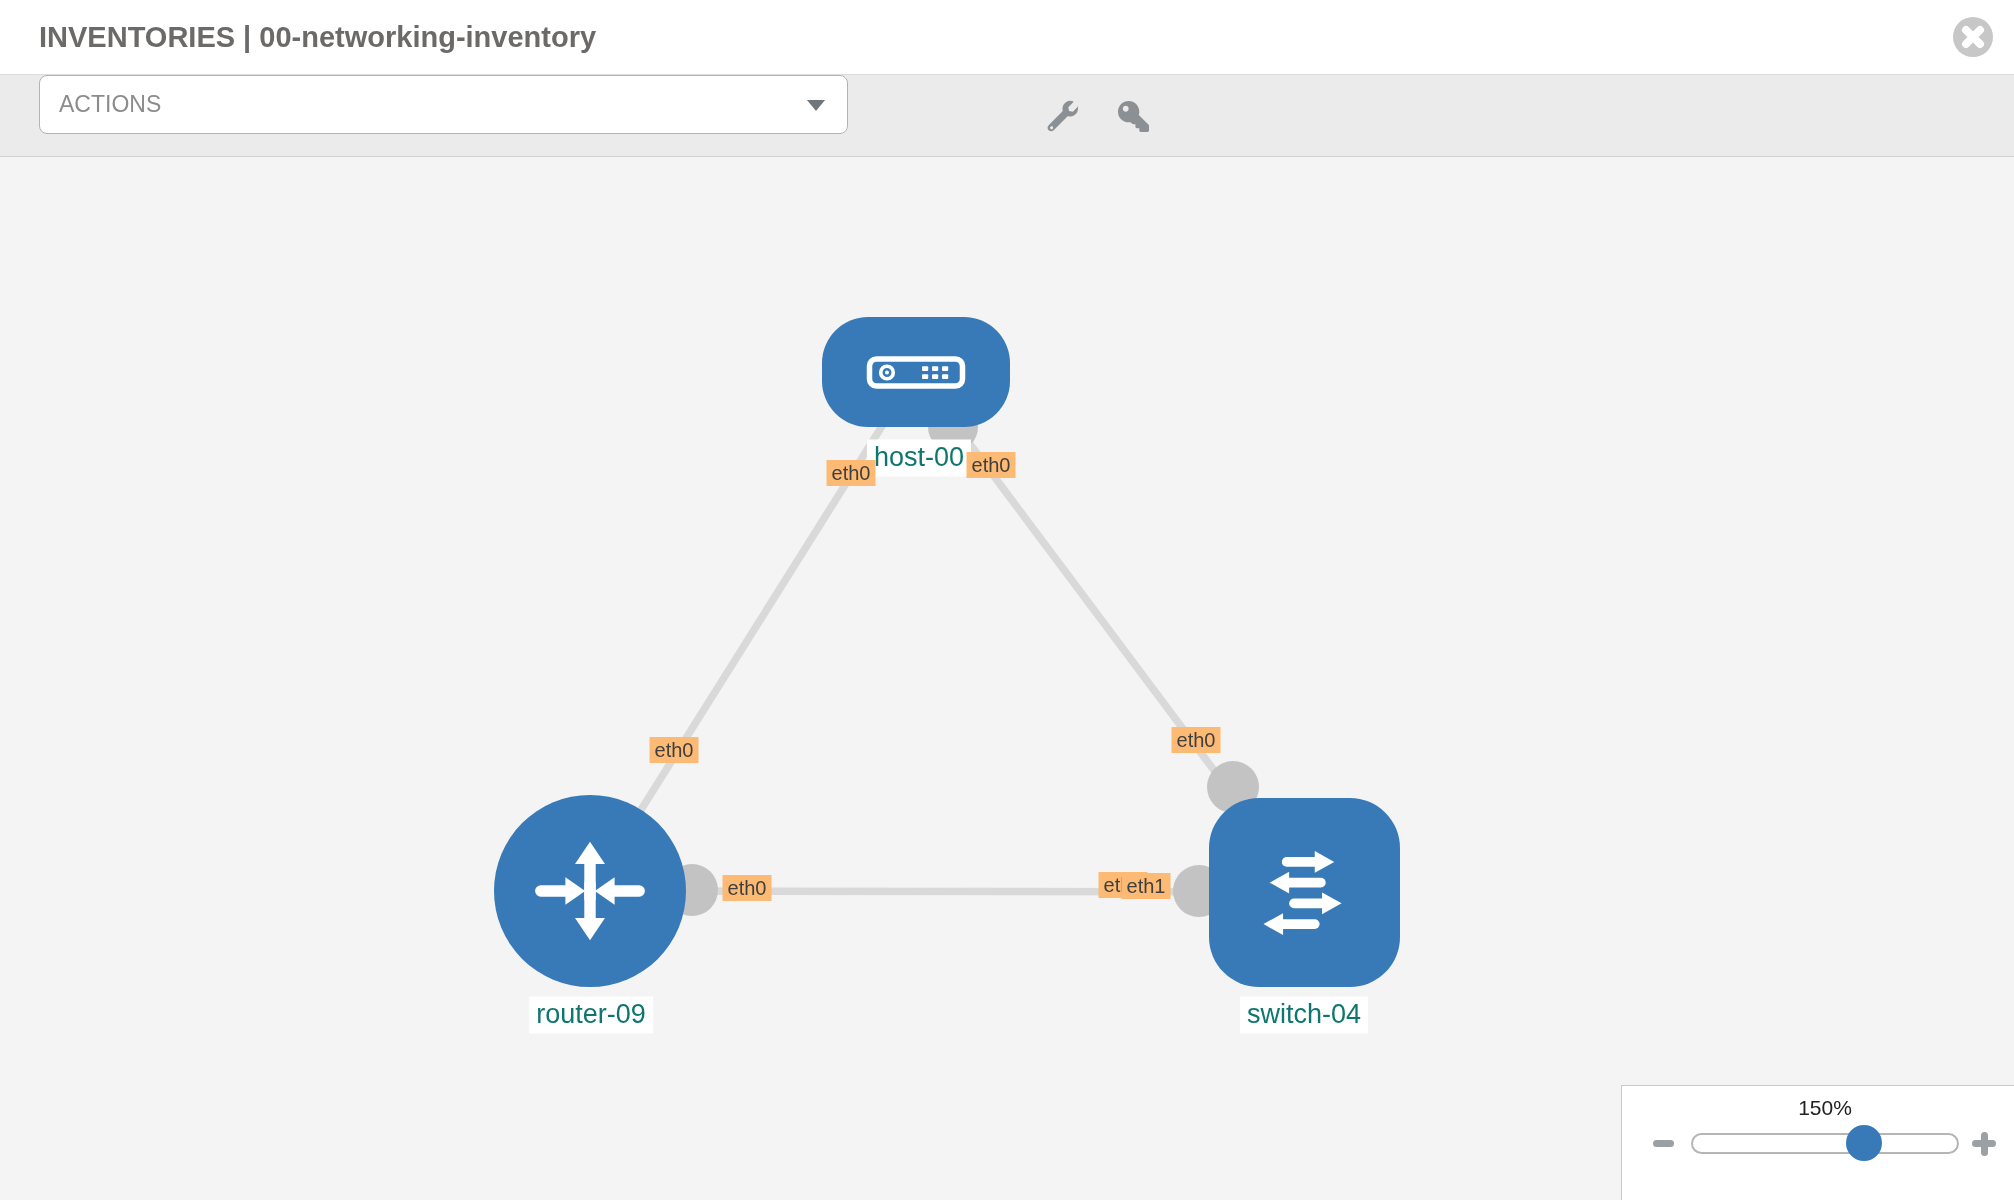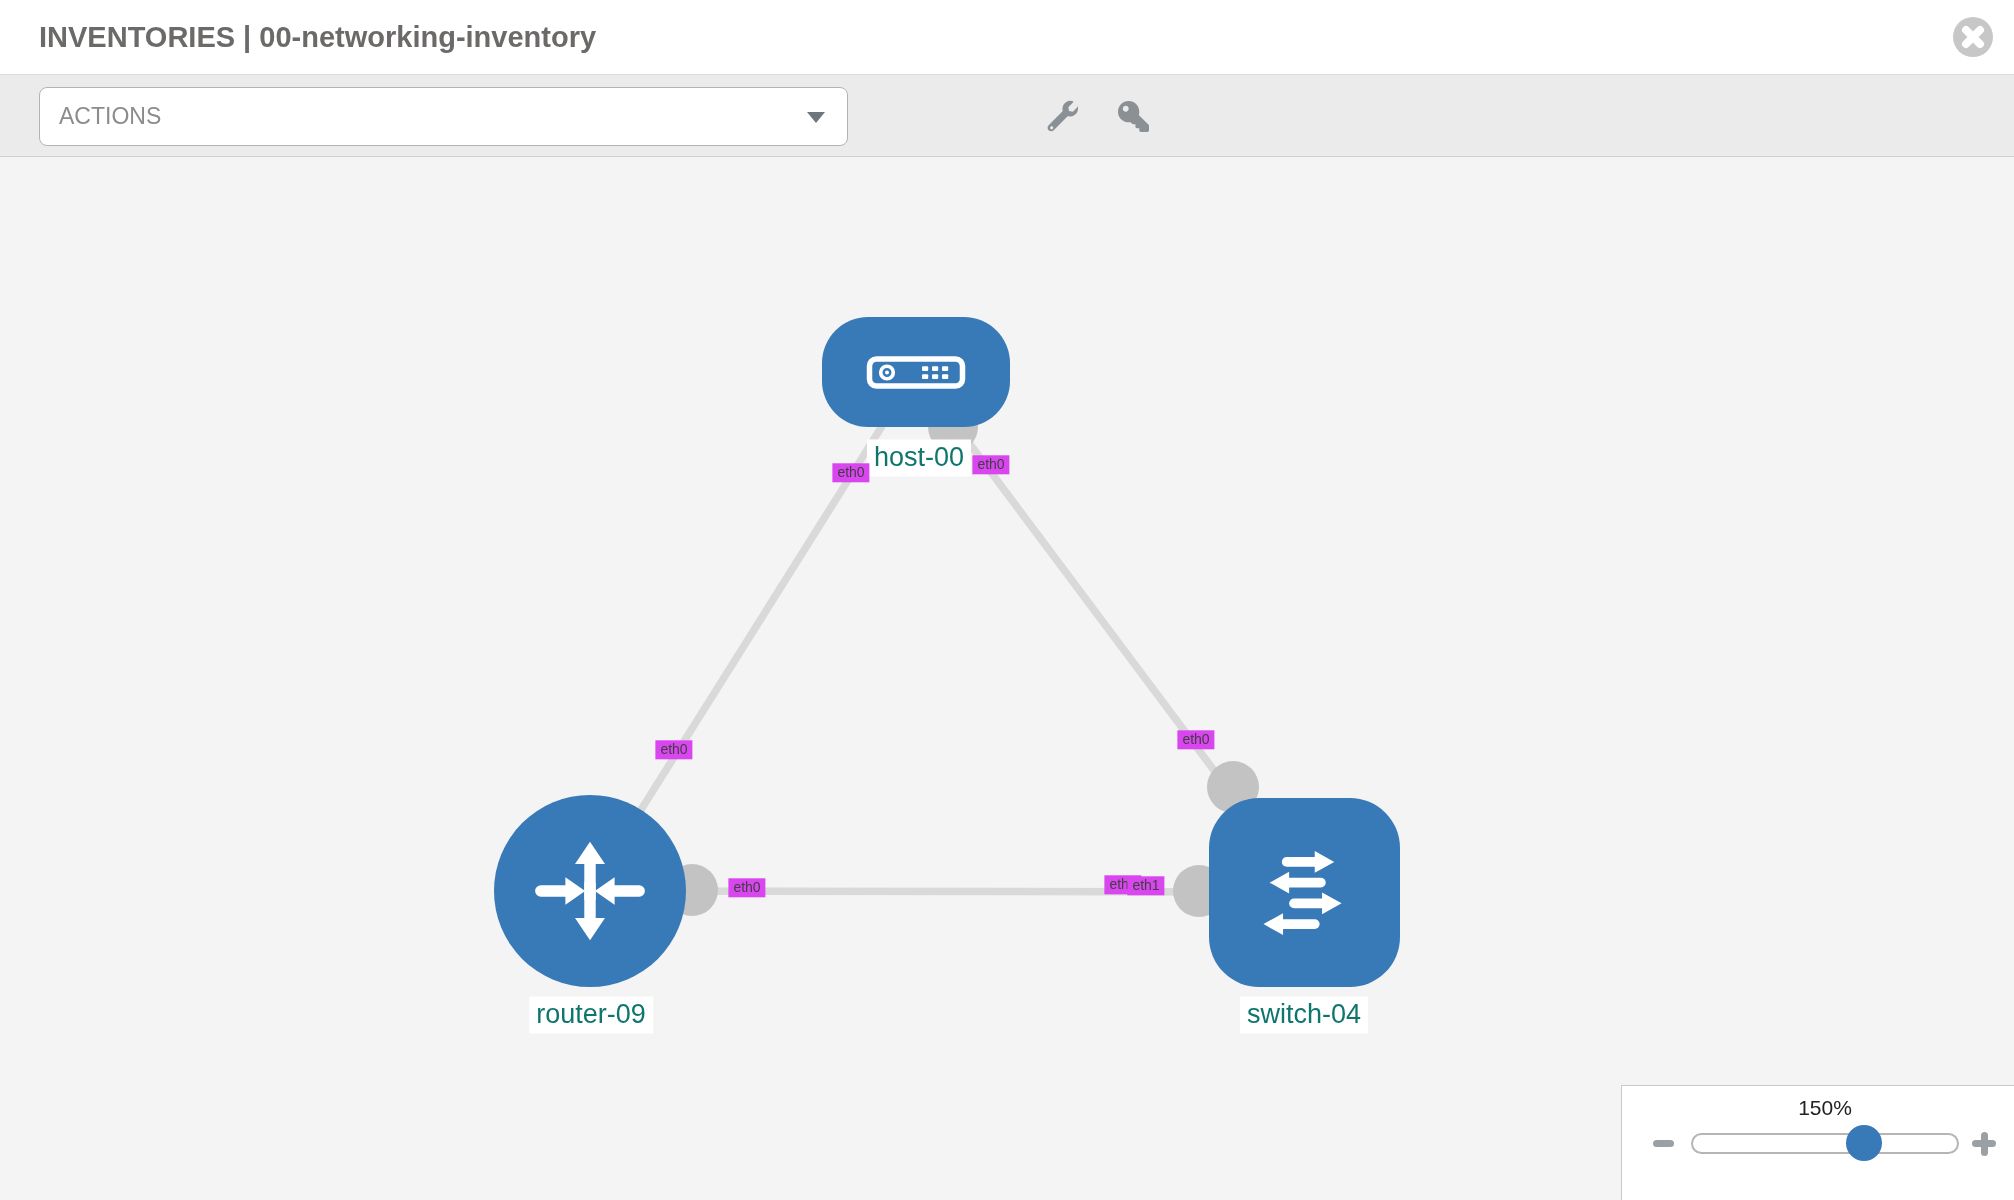--- a/index.html
+++ b/index.html
@@ -16,33 +16,33 @@
   .graph-layer{position:absolute;inset:0;z-index:1;}
   .graph-svg{position:absolute;left:0;top:0;width:2014px;height:1200px;}
   .graph-svg line{stroke:var(--edge);stroke-width:7.5;}
   .graph-svg circle{fill:var(--dot);}
 
   .node{position:absolute;background:var(--node-blue);display:flex;align-items:center;justify-content:center;z-index:2;}
   .node svg{display:block;}
 
   .nlabel{position:absolute;transform:translate(-50%,-50%);background:#fff;color:#0f766e;
           font-size:27px;padding:3px 7px;white-space:nowrap;z-index:3;line-height:1.15;}
-  .elabel{position:absolute;transform:translate(-50%,-50%);background:#d946ef;color:#3f3f3f;
-          font-size:14px;padding:2px 5px;white-space:nowrap;z-index:3;line-height:1.1;}
+  .elabel{position:absolute;transform:translate(-50%,-50%);background:#fdba74;color:#3f3f3f;
+          font-size:20px;padding:2px 5px;white-space:nowrap;z-index:3;line-height:1.1;}
   .elabel.front{z-index:4;}
 
   
   .header{position:absolute;left:0;top:0;width:2014px;height:92px;background:#fff;z-index:6;}
   .header .title{position:absolute;left:39px;top:0;line-height:74px;font-size:29px;font-weight:bold;color:#6b6a68;}
   .close-btn{position:absolute;left:1953px;top:17px;width:40px;height:40px;cursor:pointer;}
 
   
   .toolbar{position:absolute;left:0;top:74px;width:2014px;height:83px;background:var(--toolbar);
            border-top:1px solid #dcdcdc;border-bottom:1px solid #cfcfcf;z-index:6;}
-  .select-box{position:absolute;top:12px;height:59px;background:#fff;border:1px solid #b3b3b3;border-radius:8px;
+  .select-box{position:absolute;top:0;height:59px;background:#fff;border:1px solid #b3b3b3;border-radius:8px;
               font-size:23px;color:#8c8c8c;line-height:57px;padding-left:19px;cursor:pointer;}
   .select-box .caret{position:absolute;right:22px;top:24px;width:0;height:0;
               border-left:9px solid transparent;border-right:9px solid transparent;border-top:11px solid #71767a;}
   .tool-icon{position:absolute;top:0;height:83px;display:flex;align-items:center;cursor:pointer;}
   .tool-icon svg{fill:#8b9095;}
 
   
   .zoom-panel{position:absolute;left:1621px;top:1085px;width:393px;height:115px;background:#fff;
               border-top:1px solid #c9c9c9;border-left:1px solid #c9c9c9;z-index:5;}
   .zoom-value{position:absolute;left:69px;top:10px;width:268px;text-align:center;font-size:21px;color:#222;}

